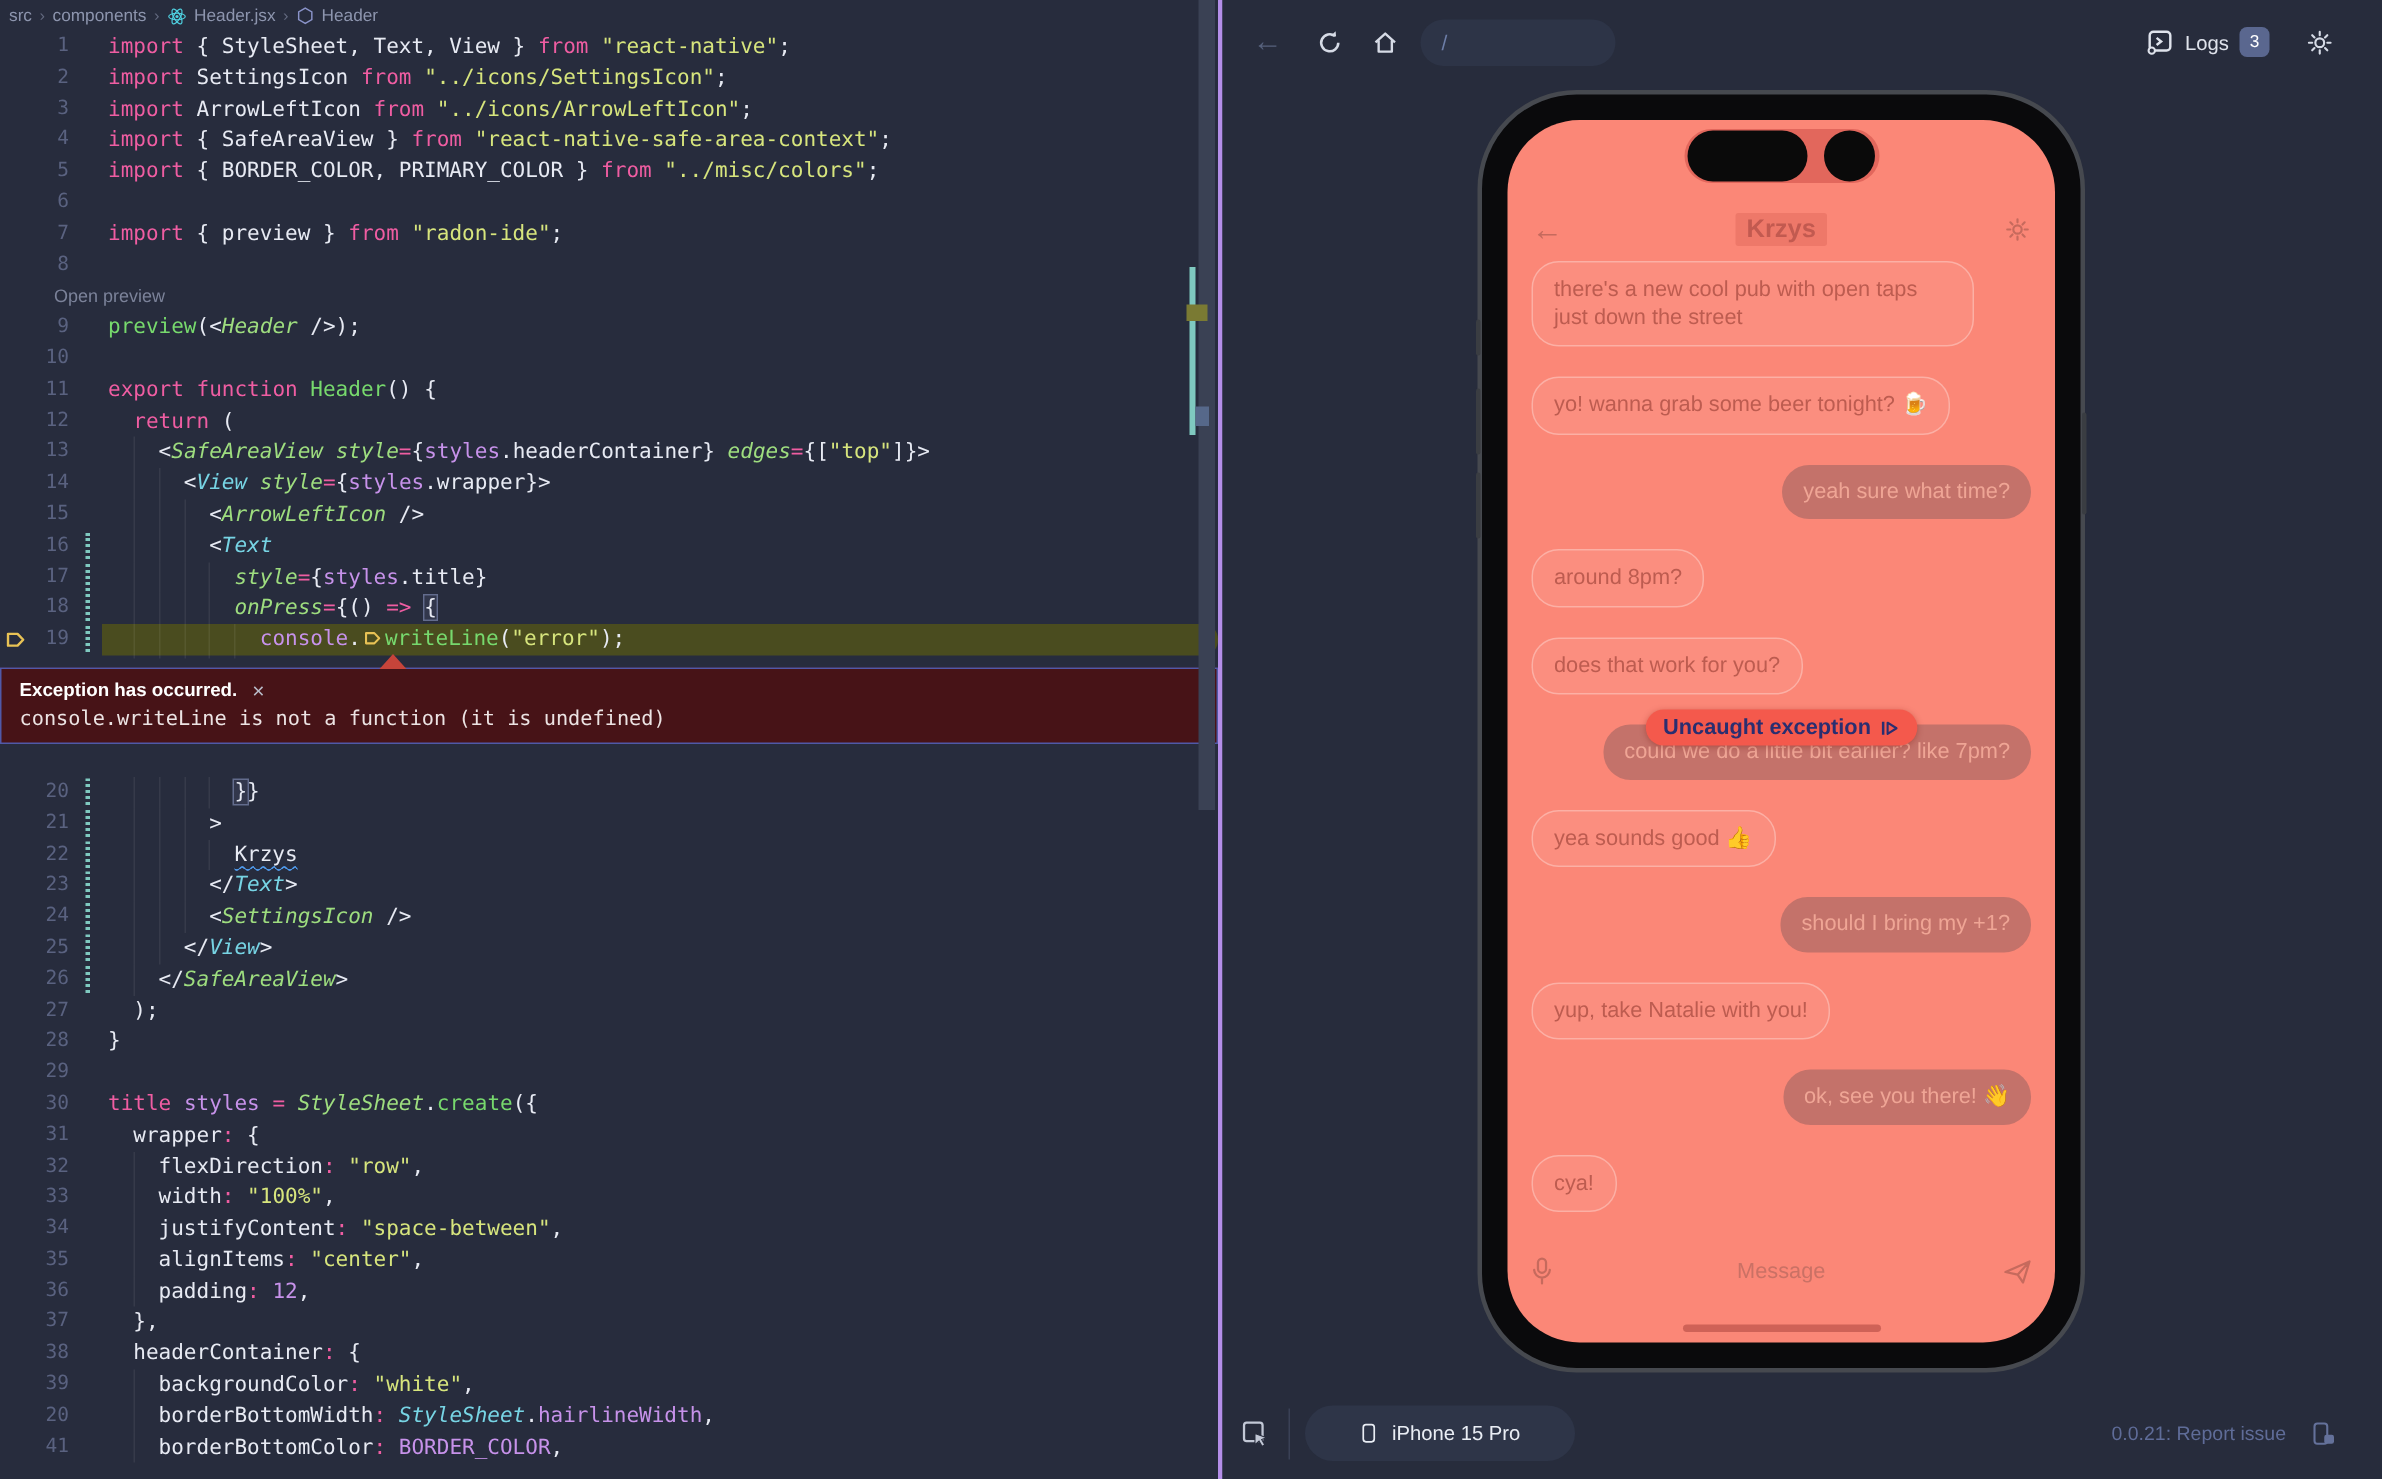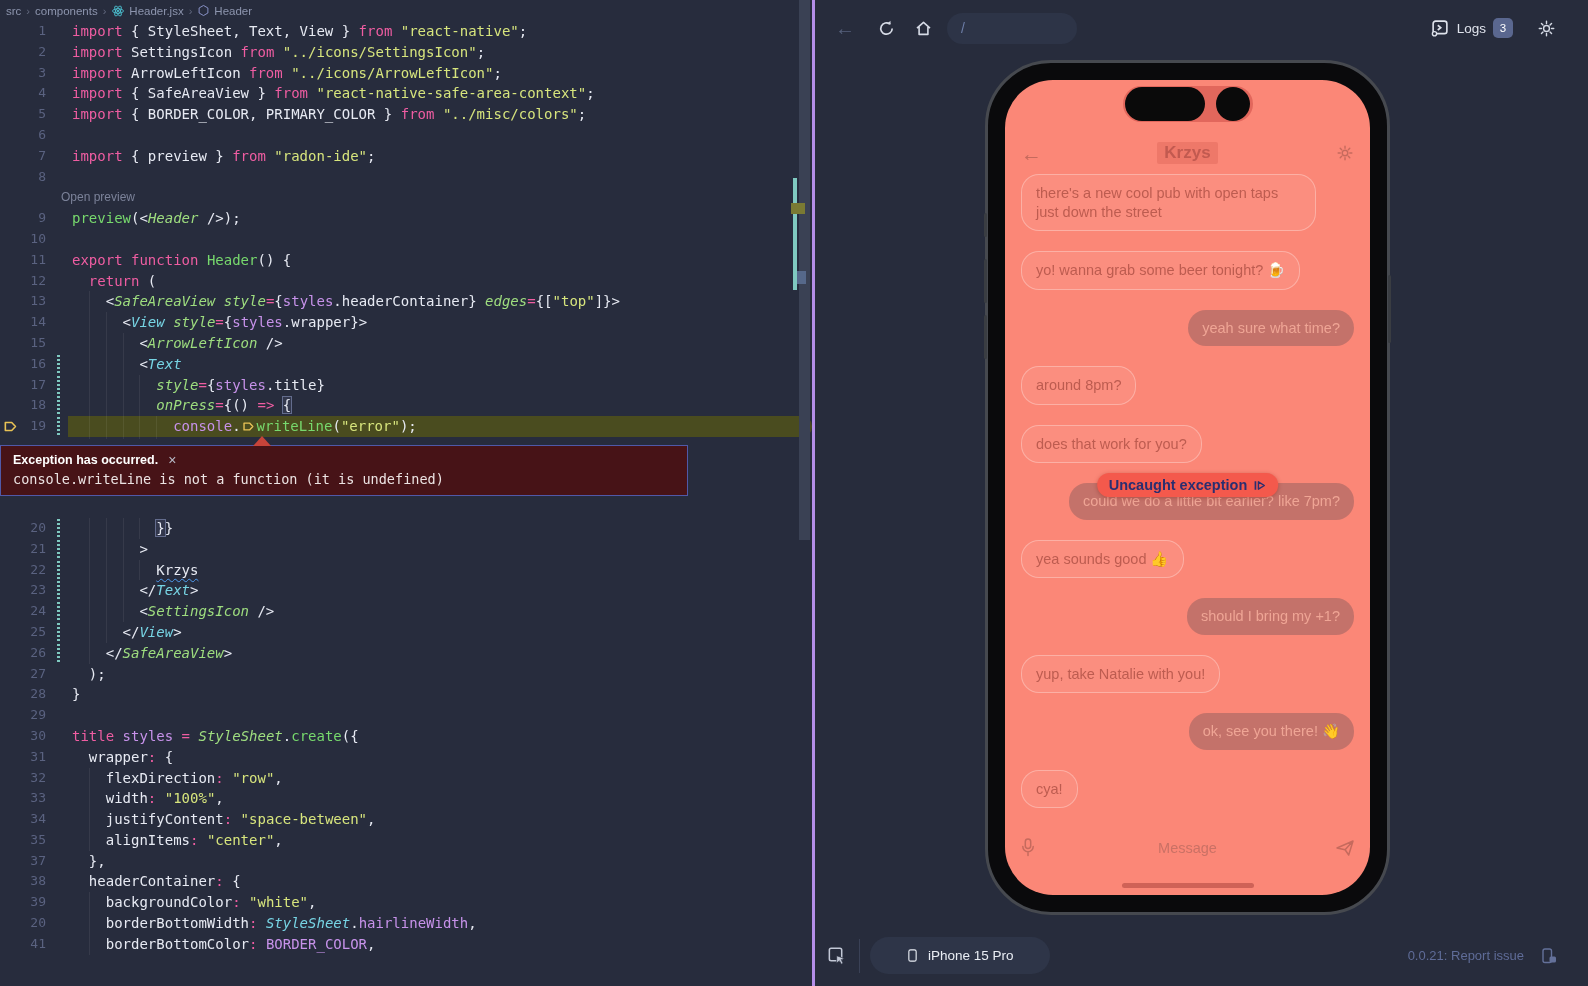--- a/index.html
+++ b/index.html
@@ -32,24 +32,24 @@
   .tk-s { color:#d7e57d; }
   .tk-c { color:#9edd7f; font-style:italic; }
   .tk-y { color:#77d4e4; font-style:italic; }
   .tk-f { color:#77d96d; }
   .tk-p { color:#c792ea; }
   .tk-a { color:#9edd7f; font-style:italic; }
   .tk-b { color:#e7eaf3; outline:1px solid #636c8d; background:rgba(120,130,170,.14); }
   .tk-z { color:#e7eaf3; text-decoration:underline wavy #4f9cf0 1px; text-underline-offset:3px; }
   .dbg-icn { display:inline-block; vertical-align:-2px; margin:0 2px 0 1px; }
 
-  .codelens { height:20.8px; line-height:20.8px; padding-left:61px; font-size:12px;
+  .codelens { height:20.8px; line-height:20.8px; padding-left:36px; font-size:12px;
     color:#7b8299; cursor:pointer; }
 
-  .exc-wrap { position:relative; margin:8px 10px 22px 0; width:688px; }
+  .exc-wrap { position:relative; margin:8px 10px 22px 0; width:812px; }
   .exc-widget { position:relative; background:#471317; border:1px solid #5059a8;
     padding:6px 12px 8px 12px; min-height:48px; }
   .exc-arrow { position:absolute; left:252px; top:-10px; width:0; height:0;
     border-left:9px solid transparent; border-right:9px solid transparent;
     border-bottom:10px solid #c6443a; }
   .exc-title-row { display:flex; align-items:center; gap:10px; }
   .exc-title { font-size:12.5px; font-weight:bold; color:#ffffff; }
   .exc-close { color:#b9bcc9; font-size:14px; cursor:pointer; }
   .exc-msg { margin-top:3px; font-family:"DejaVu Sans Mono", monospace; font-size:13.5px; color:#ece3e3; }
 
@@ -197,20 +197,21 @@
         <div class="code-line"><span class="ln">26</span><span class="mod"></span><span class="ct"><span class="g" style="left: 16.86px;"></span><span class="tk-w">    &lt;/</span><span class="tk-c">SafeAreaView</span><span class="tk-w">&gt;</span></span></div>
         <div class="code-line"><span class="ln">27</span><span class="ct"><span class="tk-w">  );</span></span></div>
         <div class="code-line"><span class="ln">28</span><span class="ct"><span class="tk-w">}</span></span></div>
         <div class="code-line"><span class="ln">29</span><span class="ct"></span></div>
         <div class="code-line"><span class="ln">30</span><span class="ct"><span class="tk-k">title</span><span class="tk-w"> </span><span class="tk-p">styles</span><span class="tk-w"> </span><span class="tk-k">=</span><span class="tk-w"> </span><span class="tk-c">StyleSheet</span><span class="tk-w">.</span><span class="tk-f">create</span><span class="tk-w">({</span></span></div>
         <div class="code-line"><span class="ln">31</span><span class="ct"><span class="tk-w">  wrapper</span><span class="tk-k">:</span><span class="tk-w"> {</span></span></div>
         <div class="code-line"><span class="ln">32</span><span class="ct"><span class="g" style="left: 16.86px;"></span><span class="tk-w">    flexDirection</span><span class="tk-k">:</span><span class="tk-w"> </span><span class="tk-s">"row"</span><span class="tk-w">,</span></span></div>
         <div class="code-line"><span class="ln">33</span><span class="ct"><span class="g" style="left: 16.86px;"></span><span class="tk-w">    width</span><span class="tk-k">:</span><span class="tk-w"> </span><span class="tk-s">"100%"</span><span class="tk-w">,</span></span></div>
         <div class="code-line"><span class="ln">34</span><span class="ct"><span class="g" style="left: 16.86px;"></span><span class="tk-w">    justifyContent</span><span class="tk-k">:</span><span class="tk-w"> </span><span class="tk-s">"space-between"</span><span class="tk-w">,</span></span></div>
         <div class="code-line"><span class="ln">35</span><span class="ct"><span class="g" style="left: 16.86px;"></span><span class="tk-w">    alignItems</span><span class="tk-k">:</span><span class="tk-w"> </span><span class="tk-s">"center"</span><span class="tk-w">,</span></span></div>
+        <div class="code-line"><span class="ln">36</span><span class="ct"><span class="g" style="left: 16.86px;"></span><span class="tk-w">    padding</span><span class="tk-k">:</span><span class="tk-w"> </span><span class="tk-p">12</span><span class="tk-w">,</span></span></div>
         <div class="code-line"><span class="ln">37</span><span class="ct"><span class="tk-w">  },</span></span></div>
         <div class="code-line"><span class="ln">38</span><span class="ct"><span class="tk-w">  headerContainer</span><span class="tk-k">:</span><span class="tk-w"> {</span></span></div>
         <div class="code-line"><span class="ln">39</span><span class="ct"><span class="g" style="left: 16.86px;"></span><span class="tk-w">    backgroundColor</span><span class="tk-k">:</span><span class="tk-w"> </span><span class="tk-s">"white"</span><span class="tk-w">,</span></span></div>
         <div class="code-line"><span class="ln">20</span><span class="ct"><span class="g" style="left: 16.86px;"></span><span class="tk-w">    borderBottomWidth</span><span class="tk-k">:</span><span class="tk-w"> </span><span class="tk-y">StyleSheet</span><span class="tk-w">.</span><span class="tk-p">hairlineWidth</span><span class="tk-w">,</span></span></div>
         <div class="code-line"><span class="ln">41</span><span class="ct"><span class="g" style="left: 16.86px;"></span><span class="tk-w">    borderBottomColor</span><span class="tk-k">:</span><span class="tk-w"> </span><span class="tk-p">BORDER_COLOR</span><span class="tk-w">,</span></span></div>
       </div>
 
     <div class="vscroll-thumb"></div>
     <div class="ovr-teal"></div>
     <div class="ovr-olive"></div>

